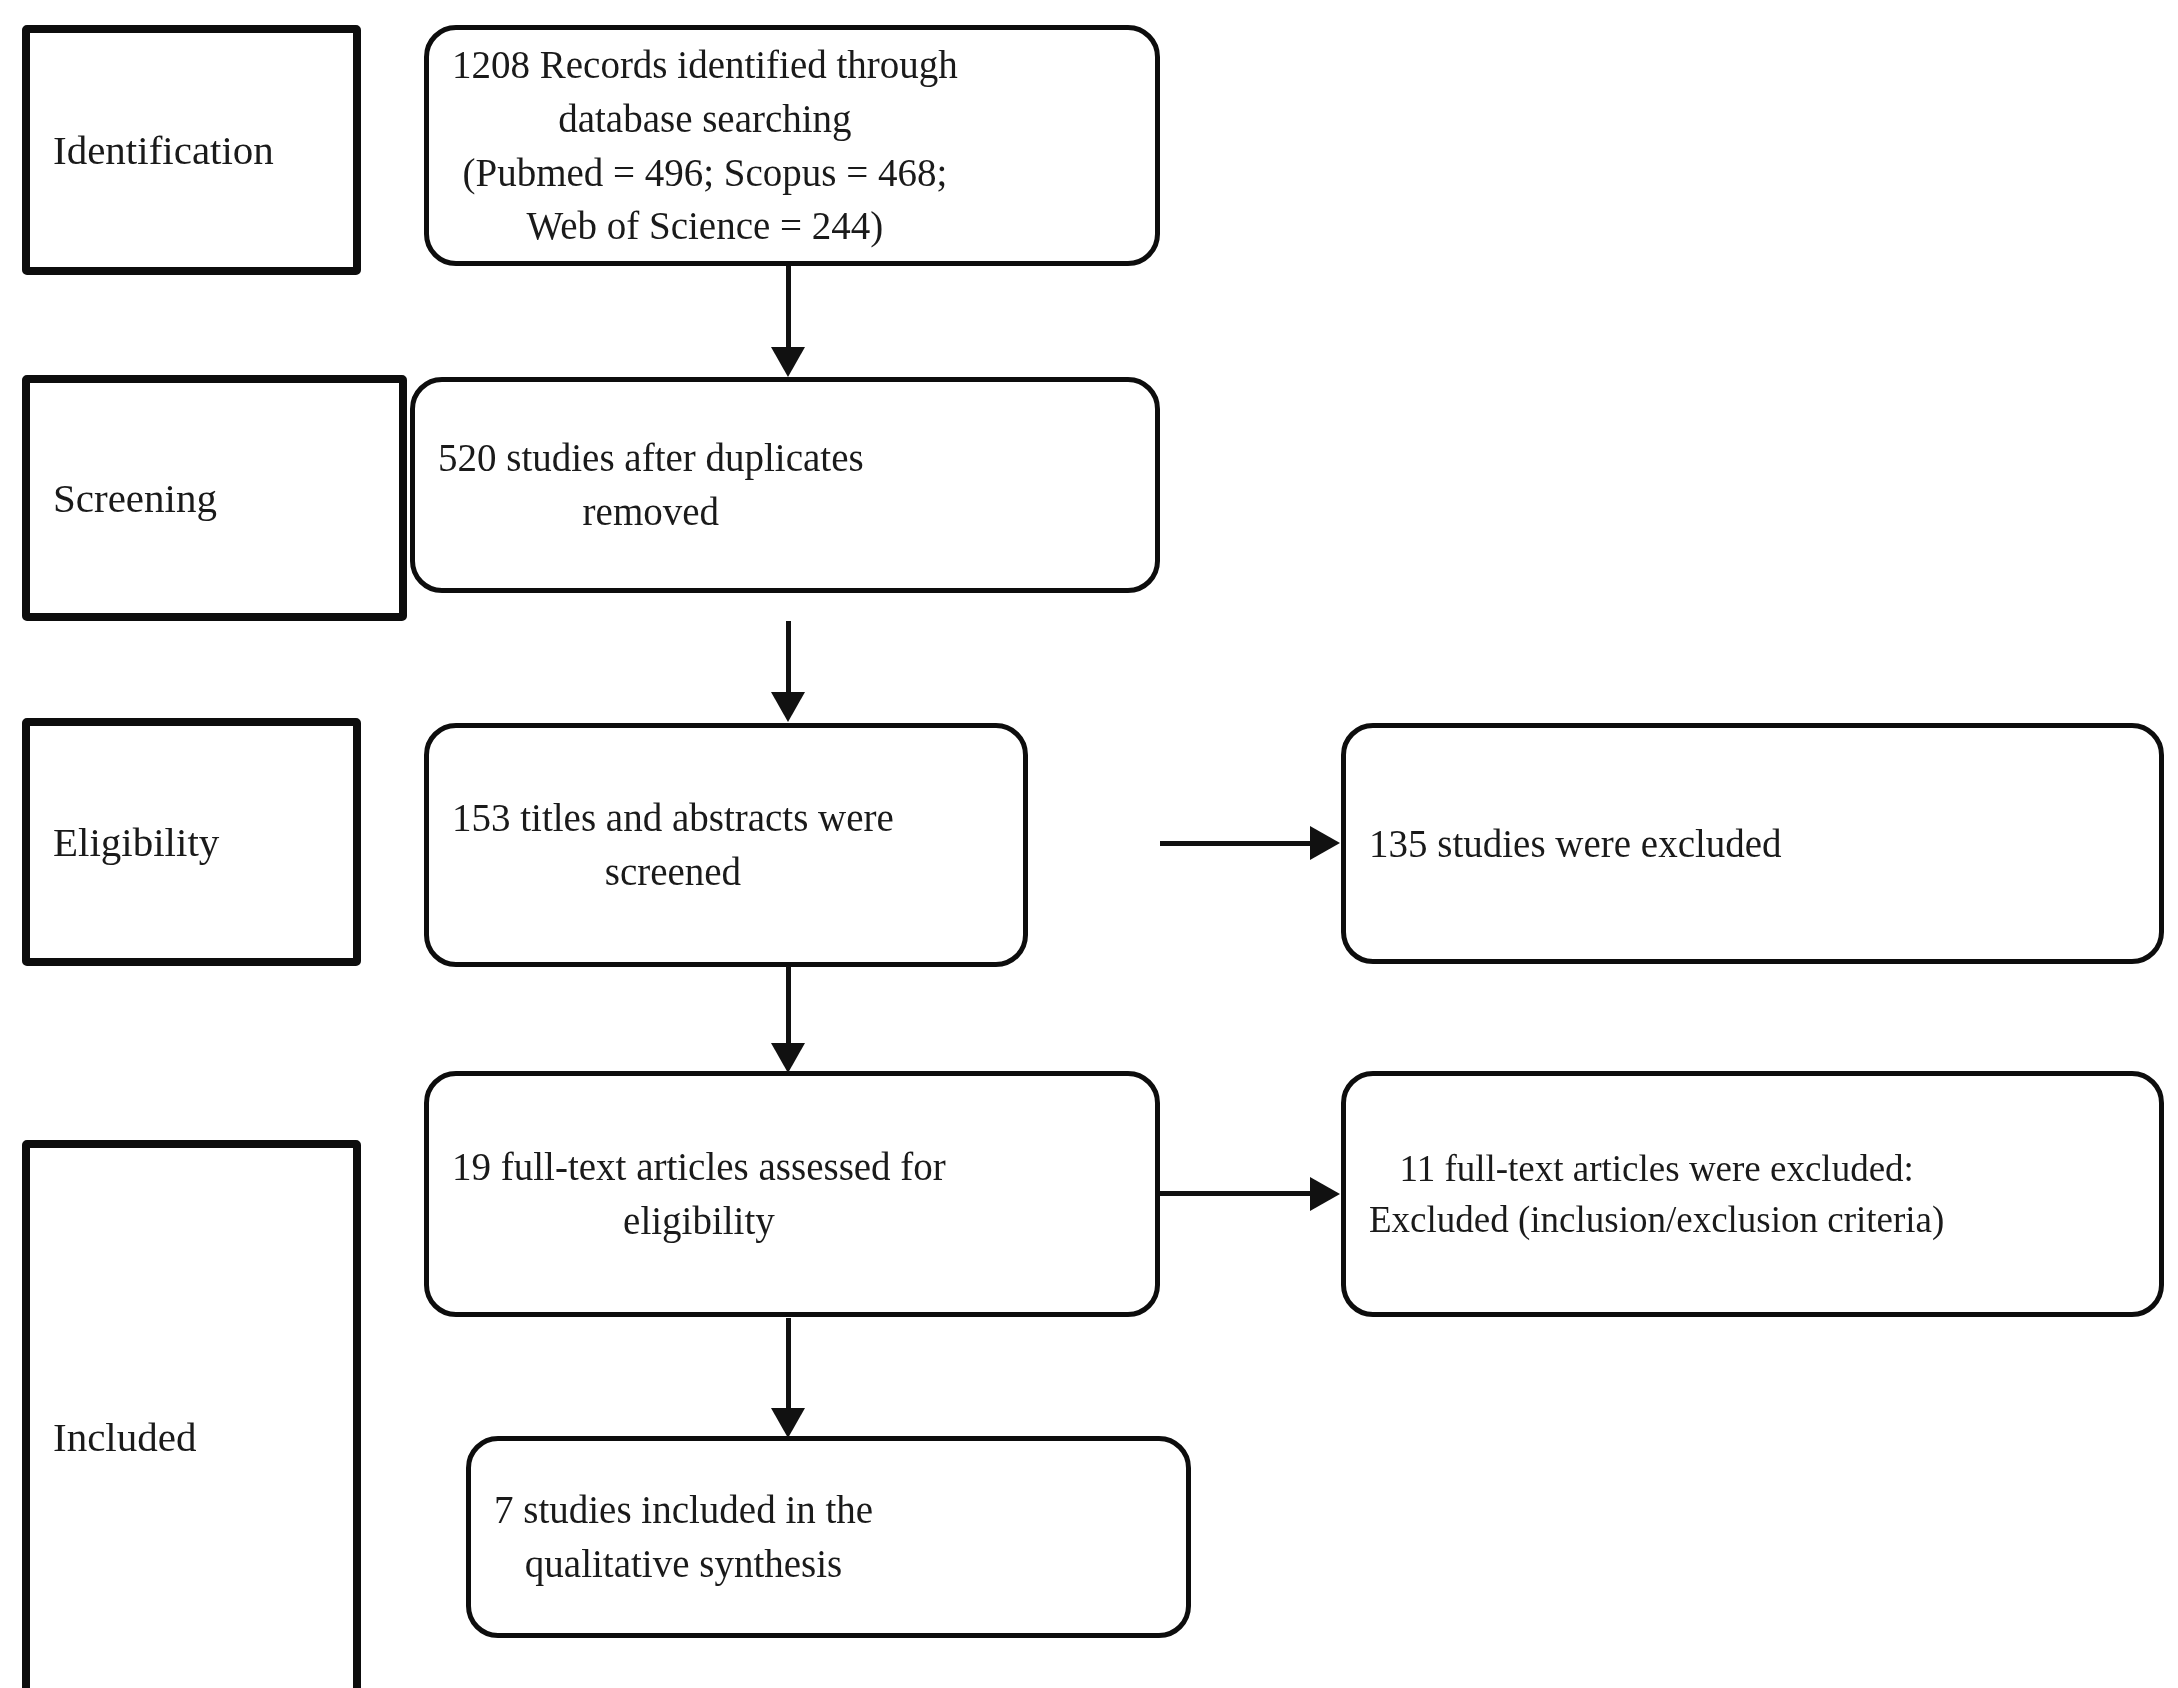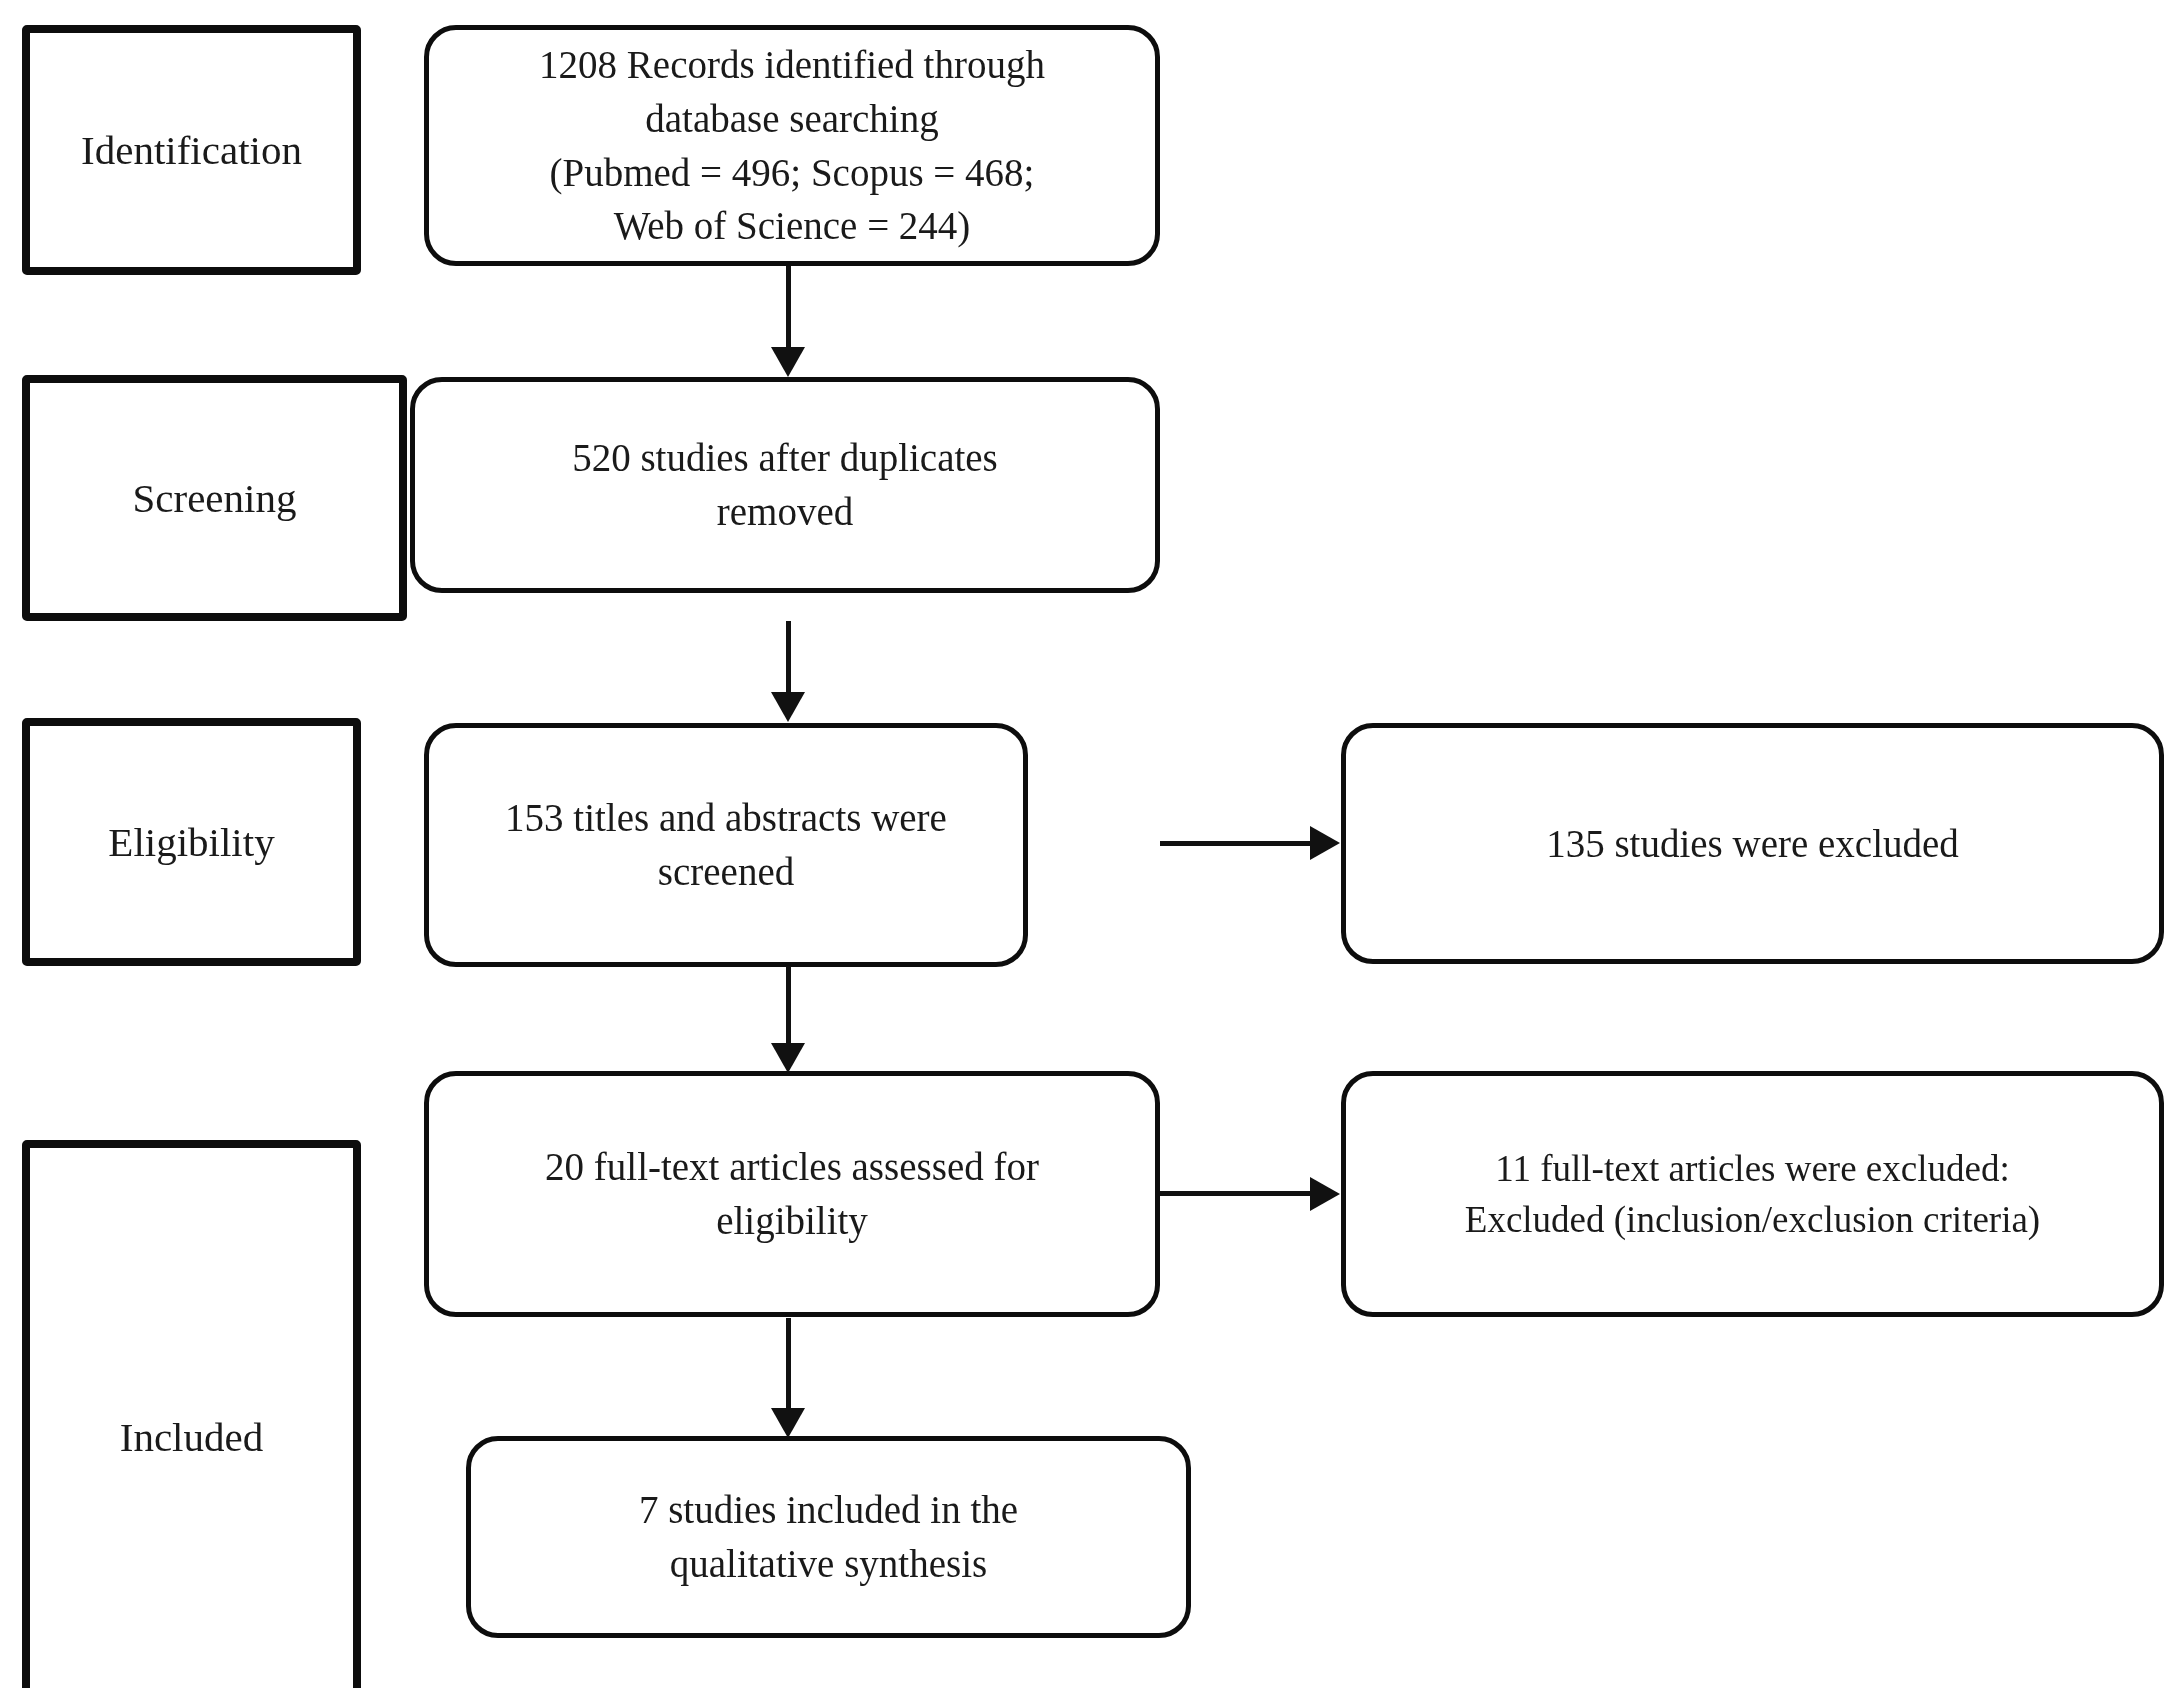--- a/index.html
+++ b/index.html
@@ -16,21 +16,20 @@
     overflow: hidden;
   }
   .node {
     position: absolute;
     box-sizing: border-box;
     background: #ffffff;
     border: 6.2px solid #0d0d0d;
     border-radius: 35px;
     display: flex;
     align-items: center;
-    justify-content: center;
     text-align: center;
     color: #1a1a1a;
     line-height: 1.38;
   }
   .node.stage {
     border-width: 8px;
     border-radius: 5px;
     font-size: 41px;
   }
   .node.flowbox {
@@ -103,21 +102,21 @@
     <span class="txt">520 studies after duplicates
 removed</span>
   </div>
 
   <div class="node flowbox" style="left:424px; top:723px; width:604px; height:244px;">
     <span class="txt">153 titles and abstracts were
 screened</span>
   </div>
 
   <div class="node flowbox" style="left:424px; top:1071px; width:736px; height:246px;">
-    <span class="txt">20 full-text articles assessed for
+    <span class="txt">19 full-text articles assessed for
 eligibility</span>
   </div>
 
   <div class="node flowbox" style="left:434px; top:1436px; width:725px; height:202px;margin-left:32px;">
     <span class="txt">7 studies included in the
 qualitative synthesis</span>
   </div>
 
   <div class="node flowbox" style="left:1341px; top:723px; width:823px; height:241px;">
     <span class="txt">135 studies were excluded</span>

